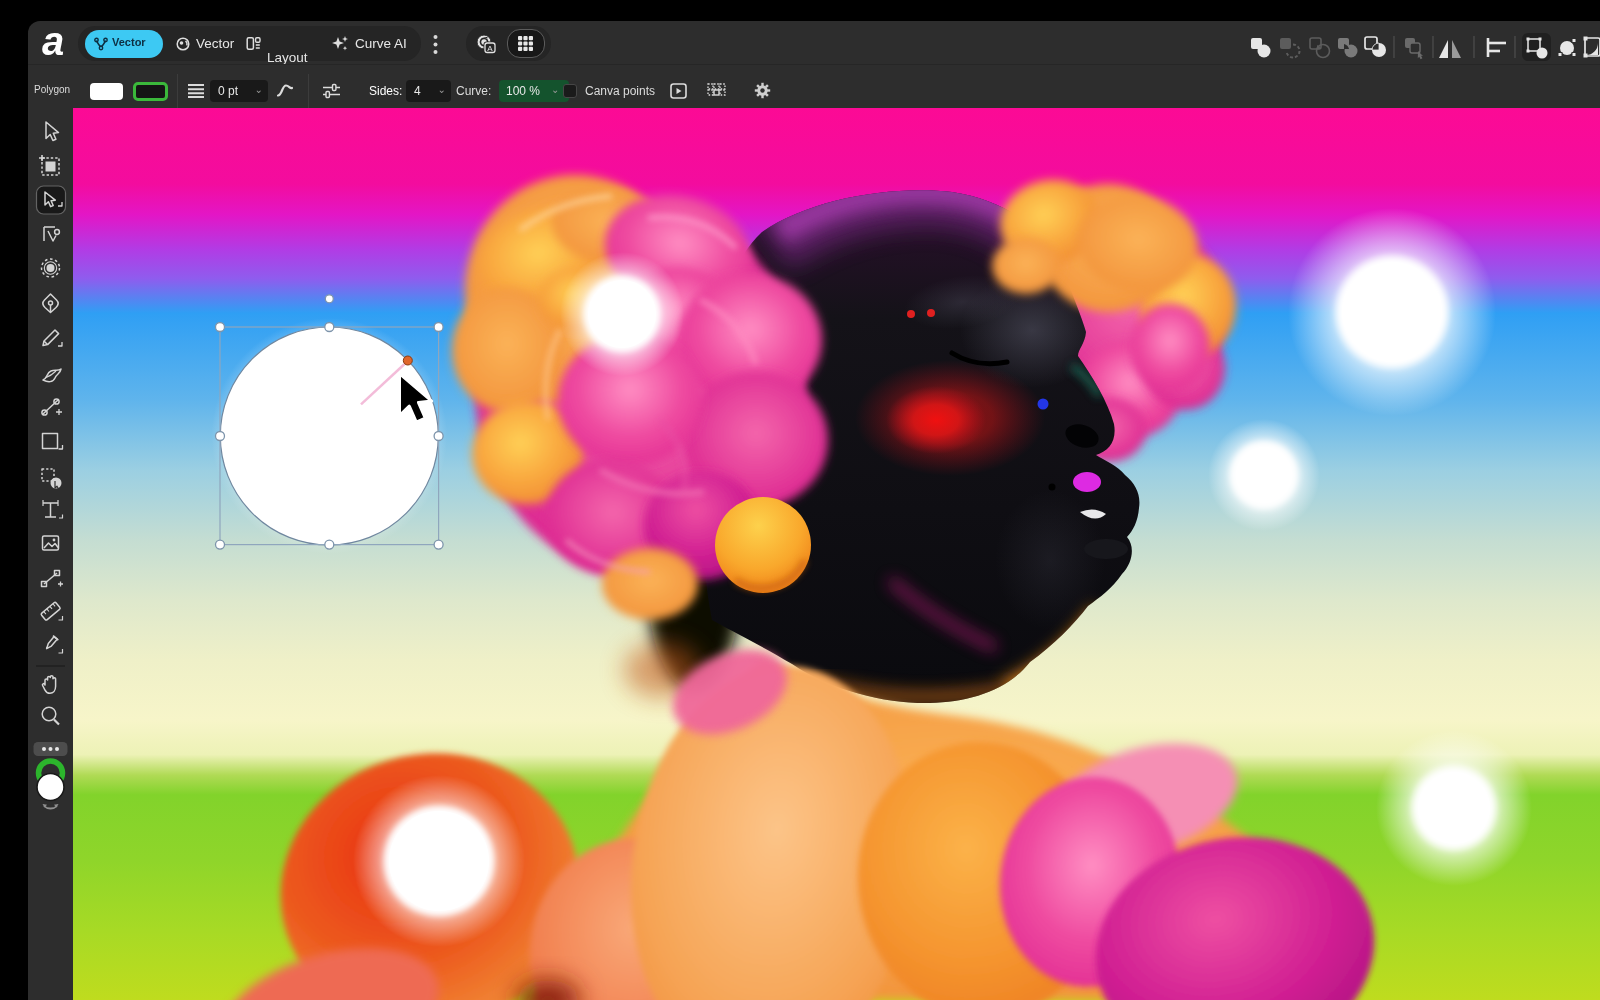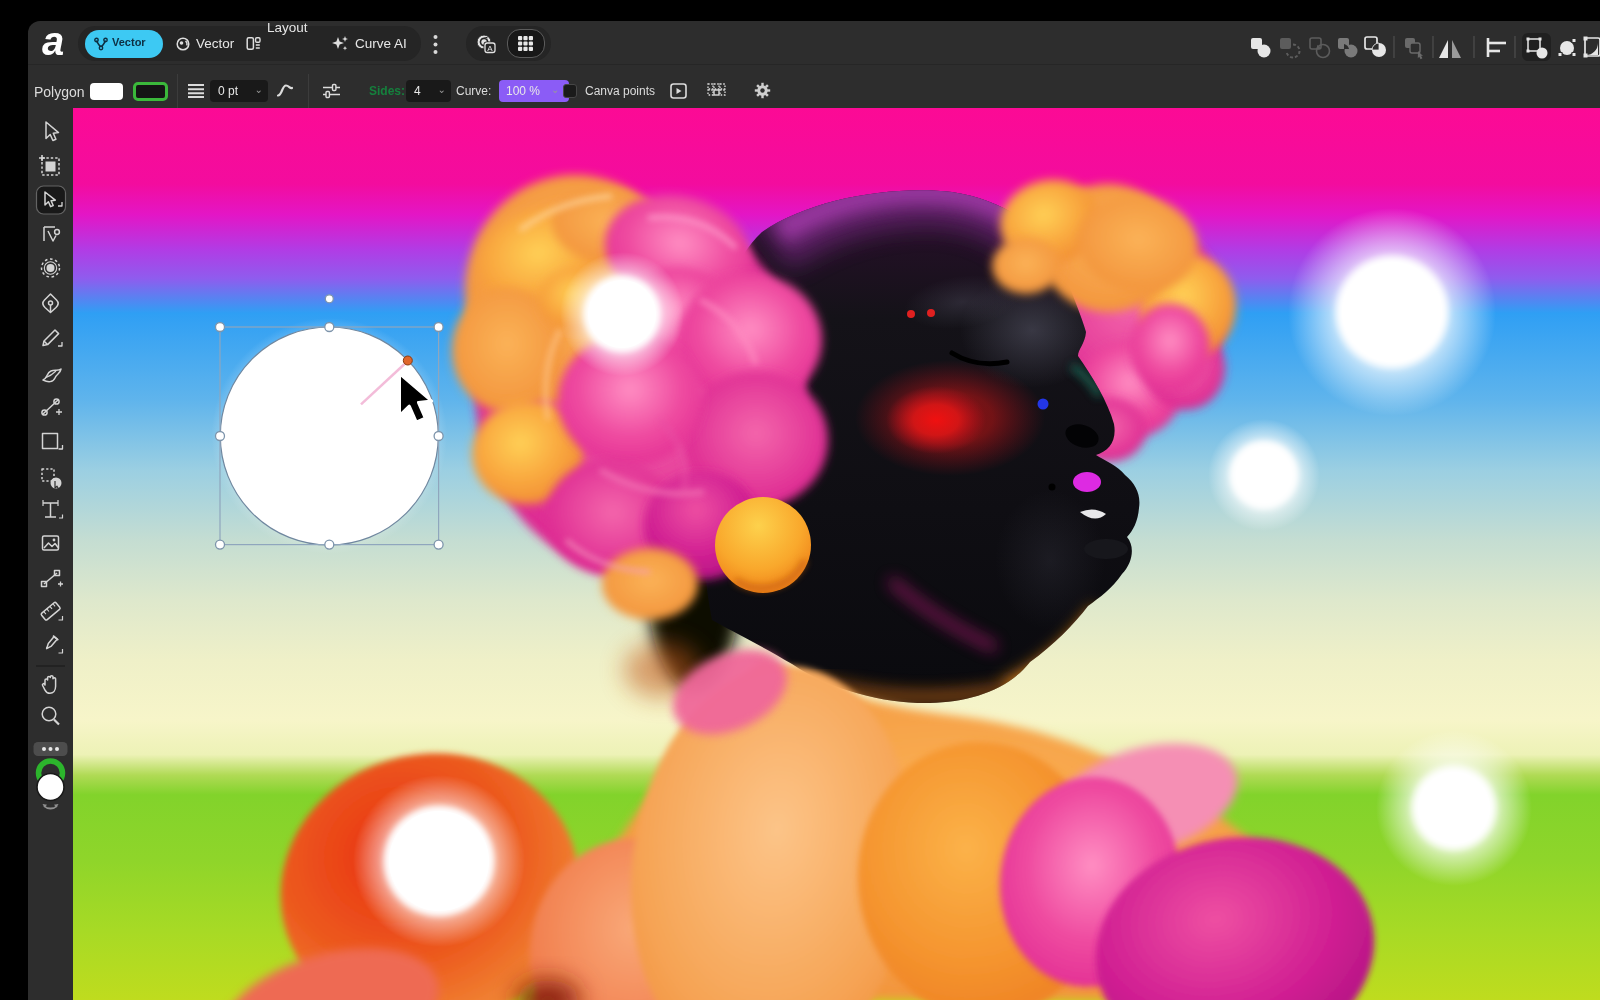--- a/index.html
+++ b/index.html
@@ -41,21 +41,21 @@
     </svg>
   </div>
   <div class="abs txt" style="left:196px; top:36px;">Vector</div>
   <div class="abs" id="layicon" style="left:246px; top:36px; width:15px; height:15px;">
     <svg width="15" height="15" viewBox="0 0 15 15">
       <rect x="1.2" y="1.8" width="6.2" height="11.4" rx="1.5" fill="none" stroke="#dedede" stroke-width="1.5"></rect>
       <rect x="9.6" y="1.8" width="4.4" height="4.4" rx="1.2" fill="none" stroke="#dedede" stroke-width="1.4"></rect>
       <path d="M 9.8,9 h 4 M 9.8,12 h 4" stroke="#dedede" stroke-width="1.4"></path>
     </svg>
   </div>
-  <div class="abs txt" style="left:267px; top:20px;">Layout</div>
+  <div class="abs txt" style="left:267px; top:50px;">Layout</div>
   <div class="abs" id="aiicon" style="left:331px; top:35px; width:18px; height:17px;">
     <svg width="18" height="17" viewBox="0 0 18 17">
       <path d="M 7,2 L 8.6,6.4 L 13,8 L 8.6,9.6 L 7,14 L 5.4,9.6 L 1,8 L 5.4,6.4 Z" fill="#dedede"></path>
       <path d="M 14,1 L 14.8,3.2 L 17,4 L 14.8,4.8 L 14,7 L 13.2,4.8 L 11,4 L 13.2,3.2 Z" fill="#dedede"></path>
       <path d="M 14,11 L 14.6,12.6 L 16.2,13.2 L 14.6,13.8 L 14,15.4 L 13.4,13.8 L 11.8,13.2 L 13.4,12.6 Z" fill="#dedede"></path>
     </svg>
   </div>
   <div class="abs txt" style="left:355px; top:36px;">Curve AI</div>
   <div class="abs" id="vdots" style="left:432px; top:34px; width:7px; height:21px;">
     <svg width="7" height="21" viewBox="0 0 7 21">
@@ -164,21 +164,21 @@
       <g>
         <rect x="1585" y="38" width="15" height="18" rx="2" fill="none" stroke="#e6e6e6" stroke-width="1.7"></rect>
         <path d="M 1586,55 a 12,12 0 0 0 12,-12 l 0,12 z" fill="#e6e6e6"></path>
         <rect x="1583.5" y="36.5" width="4" height="4" fill="#e6e6e6"></rect>
         <rect x="1583.5" y="53.5" width="4" height="4" fill="#e6e6e6"></rect>
       </g>
     </svg>
   </div>
 
   <div class="abs" id="row2" style="left:28px; top:64px; width:1572px; height:44px; border-top:1px solid #262626;"></div>
-  <div class="abs" style="left:34px; top:84px; color:#dcdcdc; font-size:14px;">Polygon</div>
+  <div class="abs" style="left:34px; top:84px; color:#dcdcdc; font-size:10px;">Polygon</div>
   <div class="abs" style="left:90px; top:83px; width:33px; height:17px; background:#fff; border-radius:4px;"></div>
   <div class="abs" style="left:133px; top:82px; width:35px; height:19px; background:#151515; border:3px solid #3bb93b; border-radius:5px;"></div>
   <div class="abs" style="left:177px; top:74px; width:1px; height:34px; background:#3c3c3c;"></div>
   <div class="abs" id="strokelines" style="left:187px; top:83px; width:18px; height:16px;">
     <svg width="18" height="16" viewBox="0 0 18 16">
       <path d="M 1,2 h 16 M 1,6.3 h 16 M 1,10.3 h 16 M 1,14 h 16" stroke="#dcdcdc" stroke-width="2.1"></path>
     </svg>
   </div>
   <div class="abs" style="left:210px; top:80px; width:58px; height:22px; background:#191919; border-radius:4px;">
      <span style="position:absolute; left:8px; top:4px; color:#e8e8e8; font-size:12px;text-align:center;">0 pt</span>
@@ -190,27 +190,27 @@
     </svg>
   </div>
   <div class="abs" style="left:308px; top:74px; width:1px; height:34px; background:#3c3c3c;"></div>
   <div class="abs" id="slidericon" style="left:322px; top:83px; width:19px; height:16px;">
     <svg width="19" height="16" viewBox="0 0 19 16">
       <path d="M 1,4.5 h 17 M 1,11.5 h 17" stroke="#dcdcdc" stroke-width="1.6"></path>
       <rect x="10.5" y="1.5" width="3.4" height="6" rx="1" fill="#2d2d2d" stroke="#dcdcdc" stroke-width="1.4"></rect>
       <rect x="4" y="8.5" width="3.4" height="6" rx="1" fill="#2d2d2d" stroke="#dcdcdc" stroke-width="1.4"></rect>
     </svg>
   </div>
-  <div class="abs" style="left:369px; top:84px; color:#15803d; font-size:12px;font-weight:bold;">Sides:</div>
+  <div class="abs" style="left:369px; top:84px; color:#ffffff; font-size:12px;">Sides:</div>
   <div class="abs" style="left:406px; top:80px; width:45px; height:22px; background:#191919; border-radius:4px;">
      <span style="position:absolute; left:8px; top:4px; color:#e8e8e8; font-size:12px;">4</span>
      <span class="chev" style="position:absolute; right:5px; top:4px; color:#999; font-size:10px;">⌄</span>
   </div>
   <div class="abs" style="left:456px; top:84px; color:#dcdcdc; font-size:12px;">Curve:</div>
-  <div class="abs" style="left:499px; top:80px; width:70px; height:22px; background:#8b5cf6; border-radius:4px;">
+  <div class="abs" style="left:499px; top:80px; width:70px; height:22px; background:#14532d; border-radius:4px;">
      <span style="position:absolute; left:7px; top:4px; color:#e8e8e8; font-size:12px;">100 %</span>
   </div>
   <div class="abs chev" style="left:551px; top:84px; color:#999; font-size:10px;">⌄</div>
   <div class="abs" style="left:563px; top:84px; width:14px; height:14px; background:#1a1a1a; border:1px solid #464646; border-radius:3px;"></div>
   <div class="abs" style="left:585px; top:84px; color:#dcdcdc; font-size:12px;">Canva points</div>
   <div class="abs" id="playbox" style="left:670px; top:83px; width:17px; height:16px;">
     <svg width="17" height="16" viewBox="0 0 17 16">
       <rect x="1" y="1" width="15" height="14" rx="2.5" fill="none" stroke="#dcdcdc" stroke-width="1.6"></rect>
       <path d="M 6.5,5 l 5,3 l -5,3 z" fill="#dcdcdc"></path>
     </svg>

